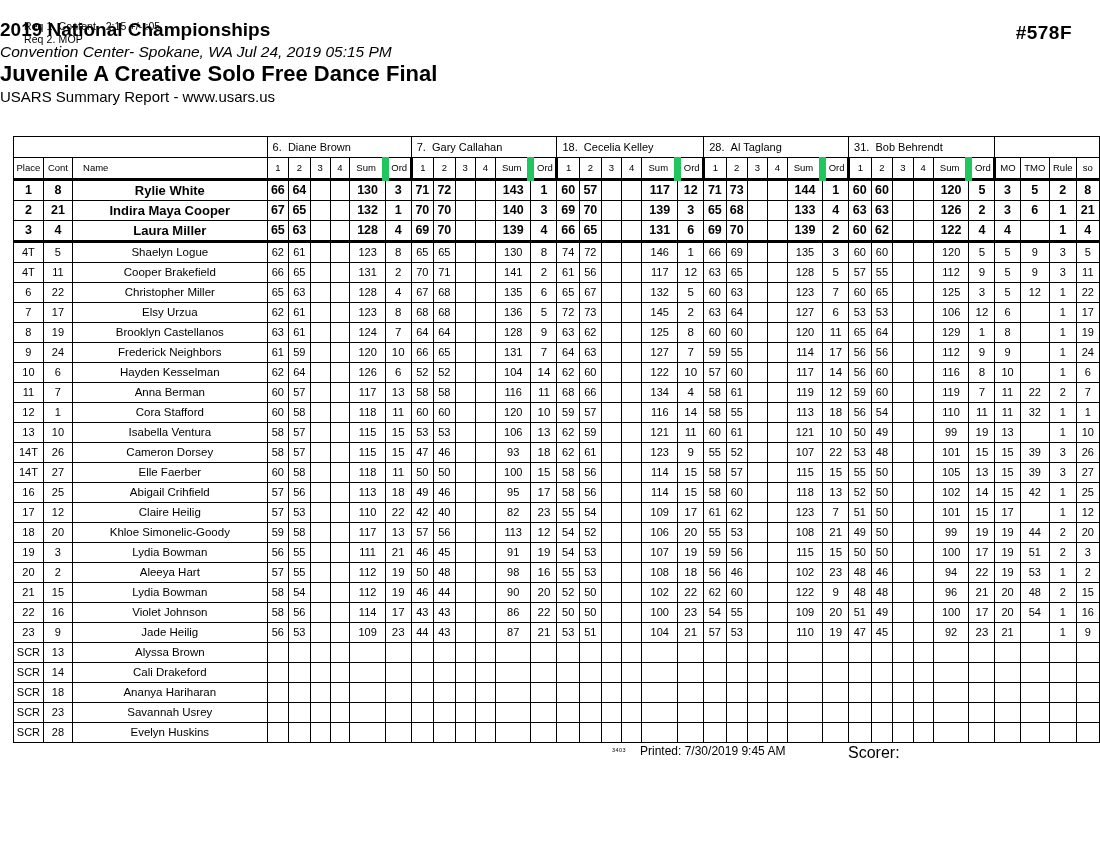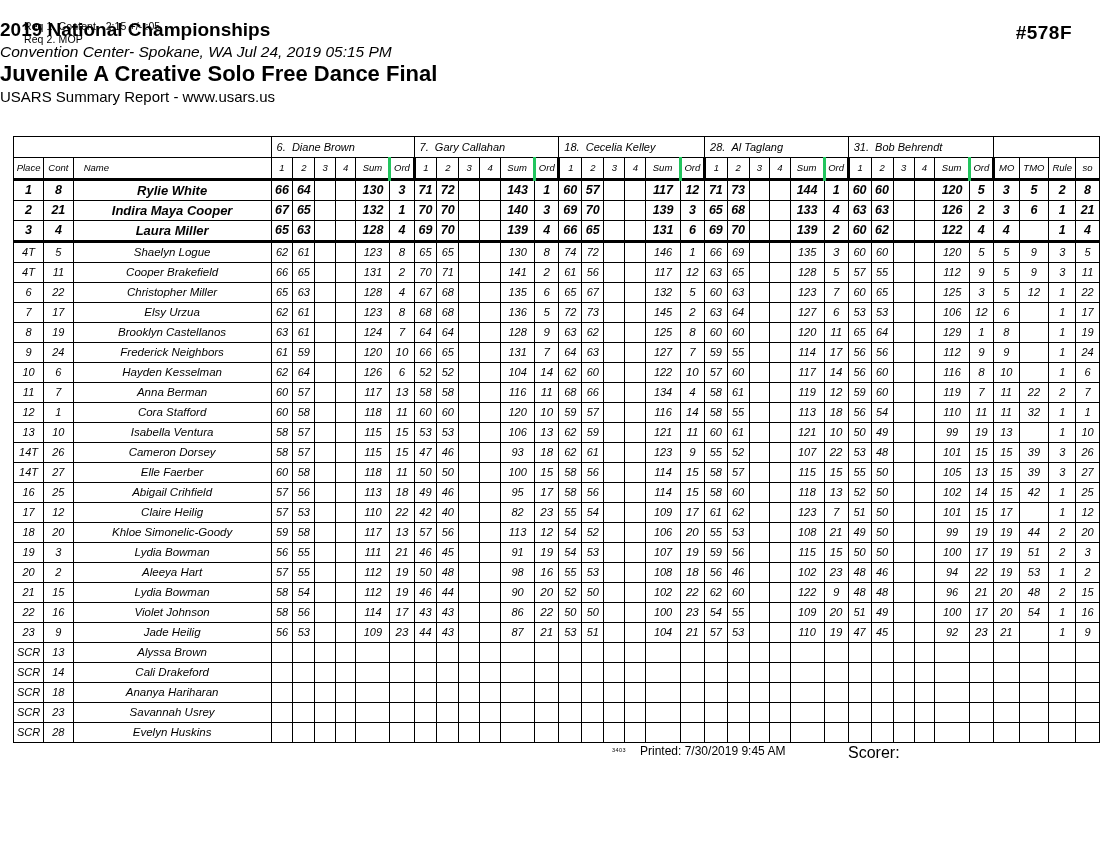--- a/index.html
+++ b/index.html
@@ -65,21 +65,20 @@
     font-size: 15px;
     font-weight: normal;
     line-height: 22px;
   }
 
   
   #results-wrap {
     position: absolute;
     left: 13px;
     top: 136px;
-    font-style: italic;
   }
   table.grid {
     border-collapse: collapse;
     font-size: 11px;
     table-layout: fixed;
   }
   table.grid td, table.grid th {
     border: 1px solid #000;
     padding: 0;
     font-weight: normal;
@@ -124,21 +123,21 @@
   td.tmo   { width: 30px; }
   td.rule  { width: 27px; }
   td.so    { width: 24px; }
 
   tr.medal td { font-weight: bold; font-size: 12.5px; }
   tr.medal td.name { font-size: 13px; }
   tr.medal-last td { border-bottom: 3px solid #000; }
   tr.medal-first td { border-top: 3px solid #000; }
 
   tr.col-head td.ord, tr.judge-head td.ordspacer {
-    border-left: 3px solid #22c55e; border-right: 3px solid #000;
+    border-left: 7px solid #22c55e; border-right: 3px solid #000;
   }
 
   
   #footer {
     position: absolute;
     top: 744px;
     left: 0;
     right: 0;
     font-size: 12px;
   }

